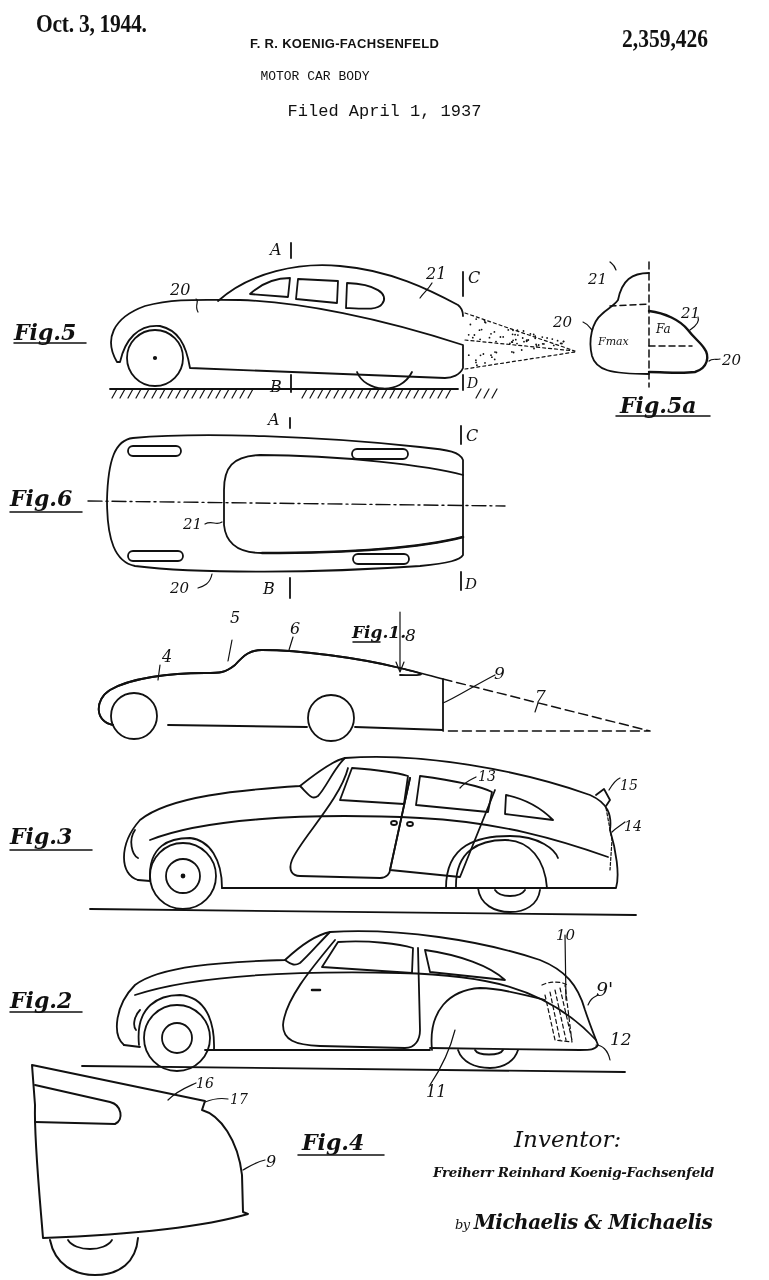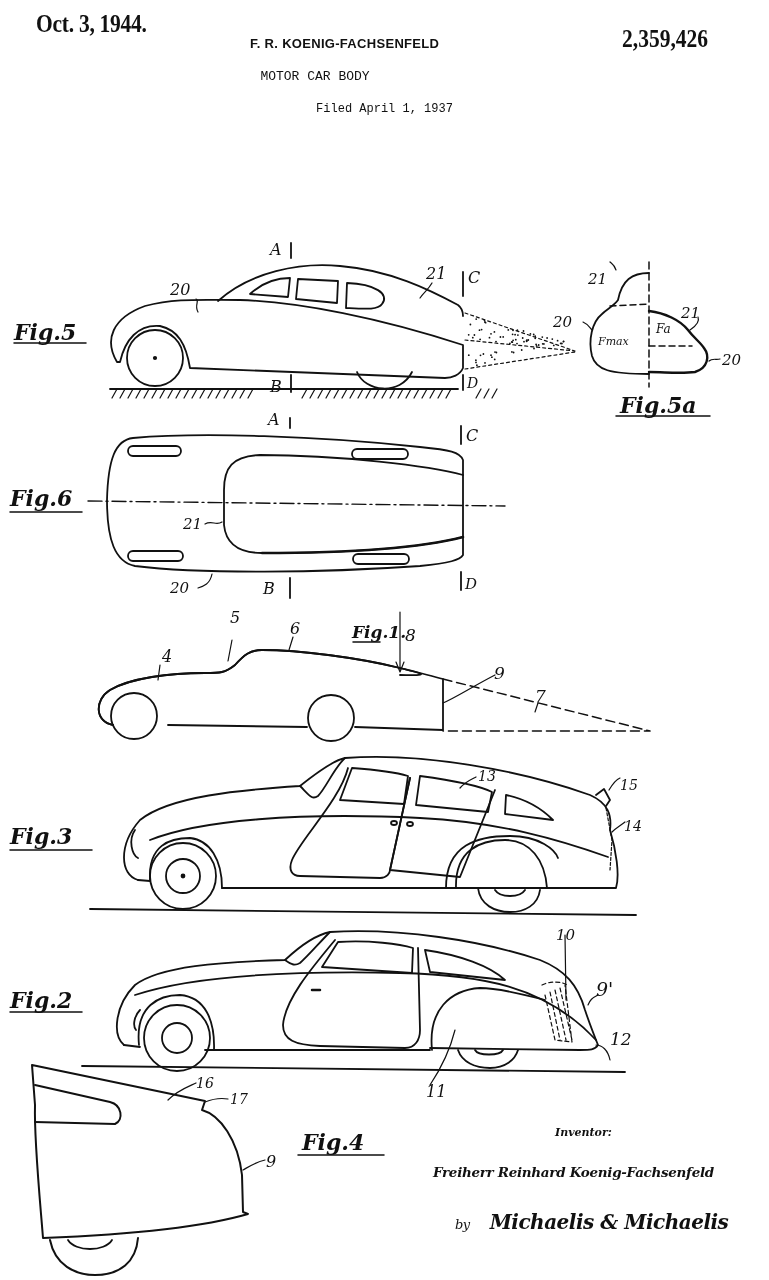--- a/index.html
+++ b/index.html
@@ -2,27 +2,27 @@
 <html><head>
 <meta charset="utf-8">
 <style>
   html, body { margin: 0; padding: 0; background: #ffffff; }
   body { width: 769px; height: 1280px; position: relative; overflow: hidden; color: #111; }
   .abs { position: absolute; }
   .hdr-date { left: 36px; top: 10px; font-family: "Liberation Serif", serif; font-weight: bold; font-size: 25px; transform: scaleX(0.86); transform-origin: left top; letter-spacing: -0.3px; }
   .hdr-inventor { left: 250px; top: 36px; font-family: "Liberation Sans", sans-serif; font-weight: bold; font-size: 13px; letter-spacing: 0.3px; }
   .hdr-number { left: 622px; top: 25px; font-family: "Liberation Serif", serif; font-weight: bold; font-size: 25px; transform: scaleX(0.86); transform-origin: left top; }
   .hdr-title { left: 0; width: 630px; top: 69px; text-align: center; font-family: "Liberation Mono", monospace; font-size: 13px; }
-  .hdr-filed { left: 0; width: 769px; top: 102px; text-align: center; font-family: "Liberation Mono", monospace; font-size: 12px; }
+  .hdr-filed { left: 0; width: 769px; top: 102px; text-align: center; font-family: "Liberation Mono", monospace; font-size: 17px; }
   svg#drawing { position: absolute; left: 0; top: 0; }
   .hand { font-family: "DejaVu Serif", serif; font-style: italic; }
-  .inv-heading { left: 514px; top: 1126px; font-family: "DejaVu Serif", serif; font-style: italic; font-size: 11px; font-weight: bold; margin-left: 41px; }
+  .inv-heading { left: 514px; top: 1126px; font-family: "DejaVu Serif", serif; font-style: italic; font-size: 23px; font-weight: normal; }
   .inv-name { left: 405px; top: 1164px; font-family: "DejaVu Serif", serif; font-style: italic; font-weight: bold; font-size: 13.5px; letter-spacing: -0.3px; margin-left: 28px; }
   .attorney { left: 455px; top: 1210px; font-family: "DejaVu Serif", serif; font-style: italic; font-weight: bold; font-size: 20px; letter-spacing: -0.5px; }
-  .attorney .by { font-size: 13px; font-weight: normal; margin-right: 20px; }
+  .attorney .by { font-size: 13px; font-weight: normal; margin-right: 4px; }
 </style>
 </head>
 <body>
 
 <div class="abs hdr-date">Oct. 3, 1944.</div>
 <div class="abs hdr-inventor">F. R. KOENIG-FACHSENFELD</div>
 <div class="abs hdr-number">2,359,426</div>
 <div class="abs hdr-title">MOTOR CAR BODY</div>
 <div class="abs hdr-filed">Filed April 1, 1937</div>
 

